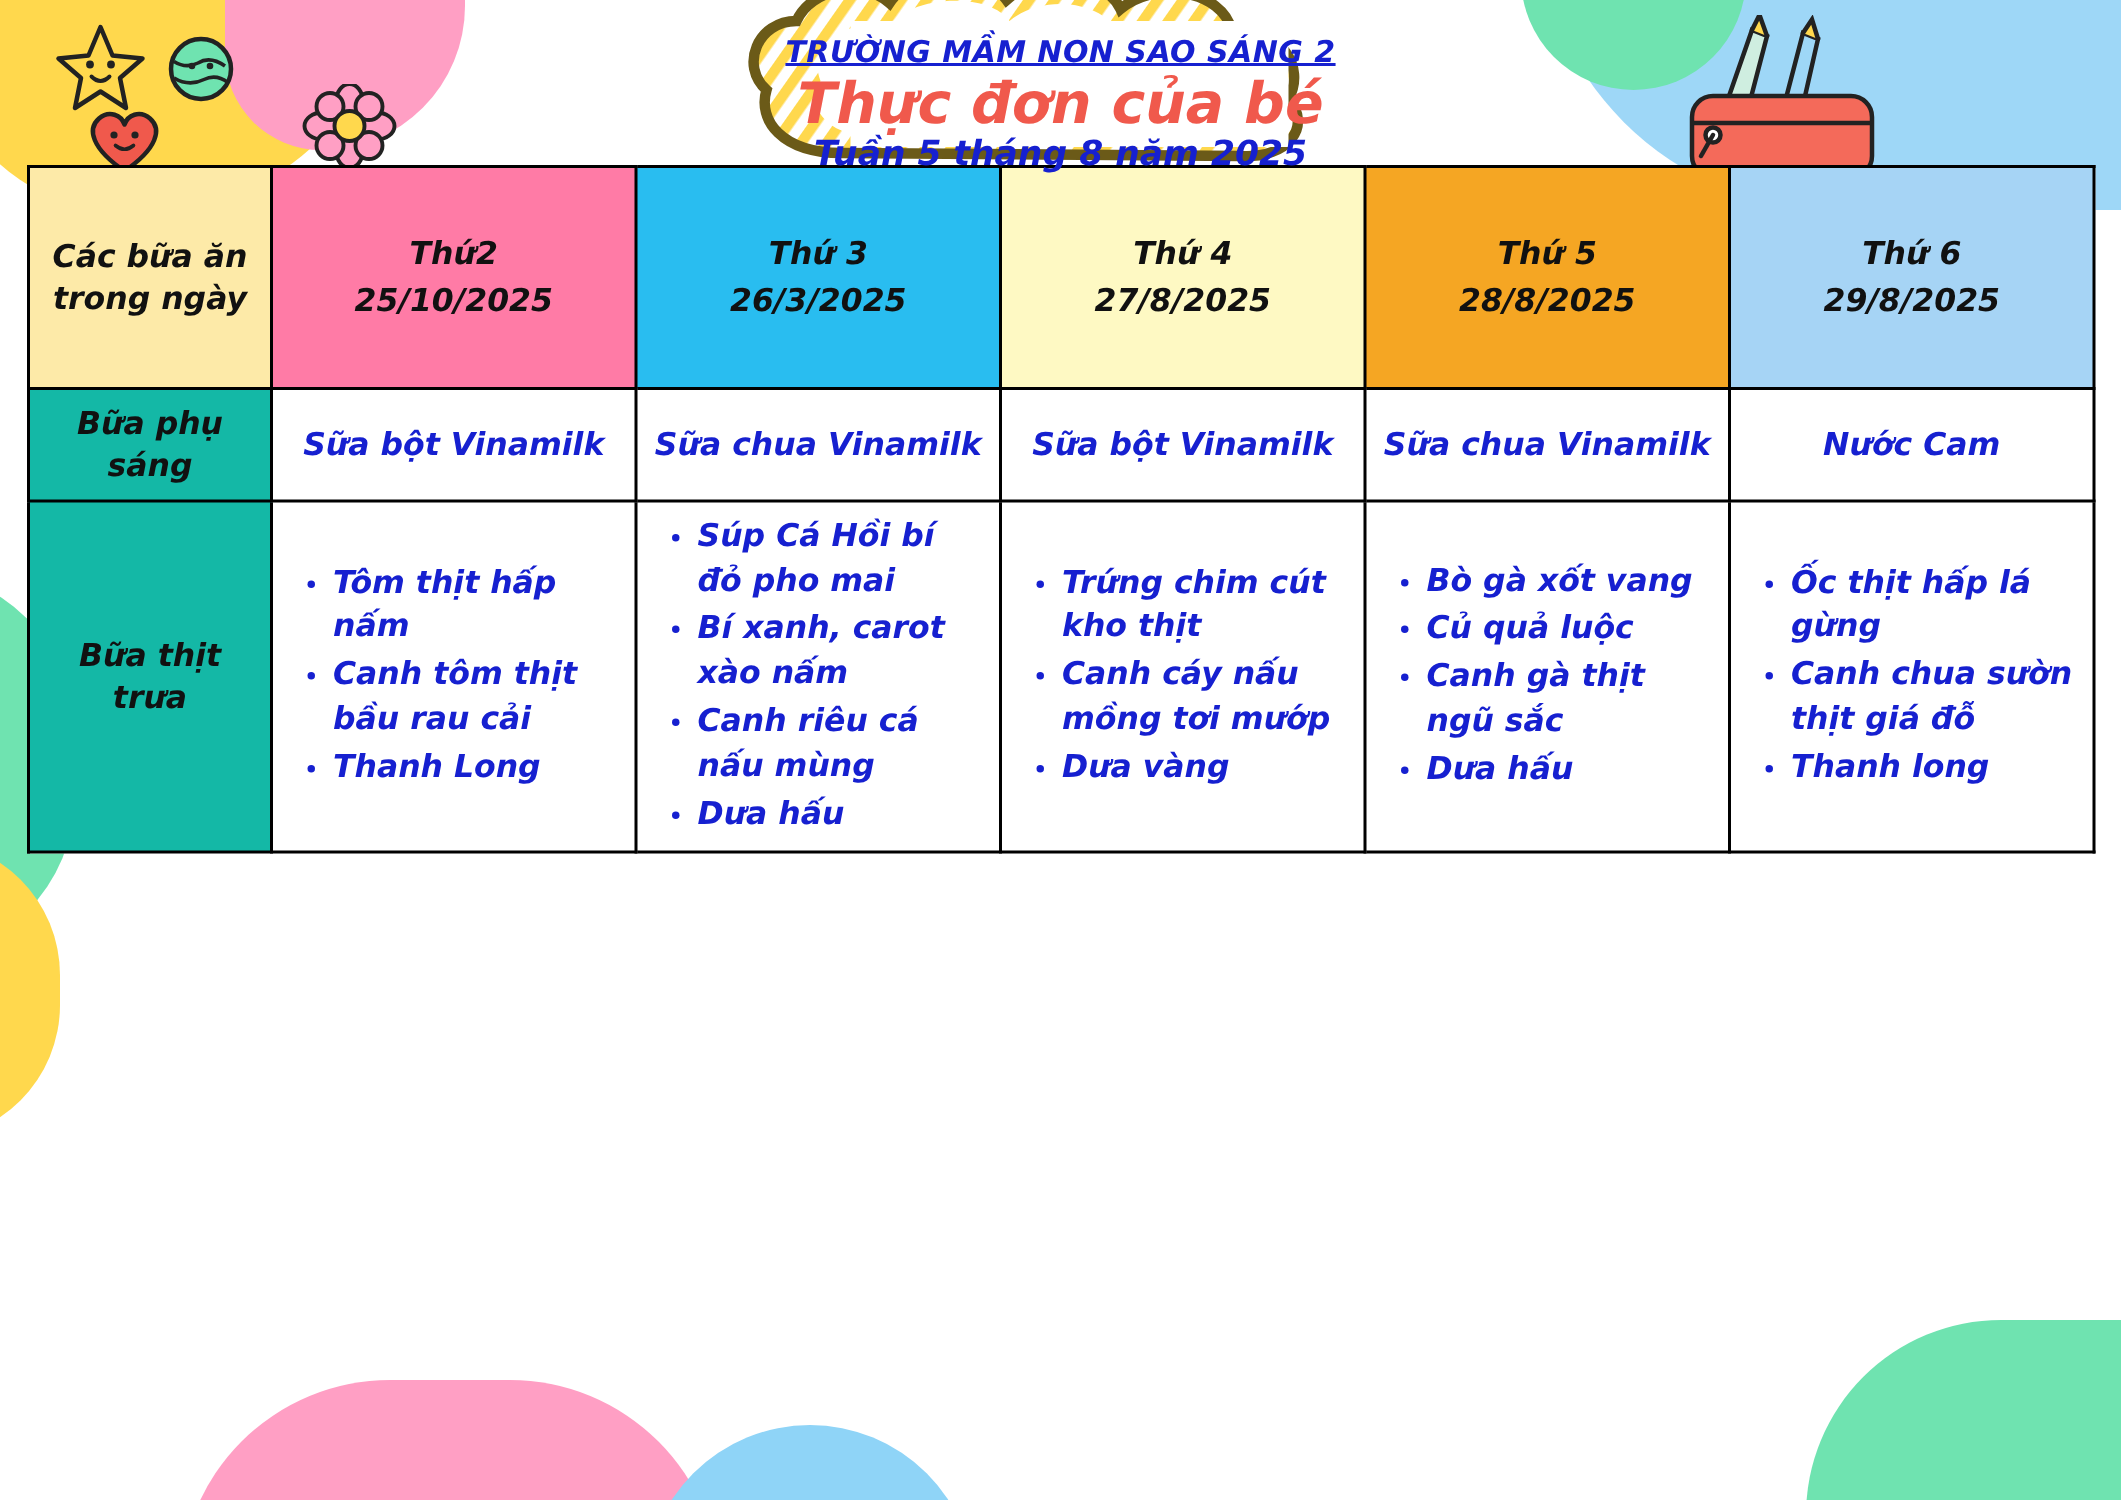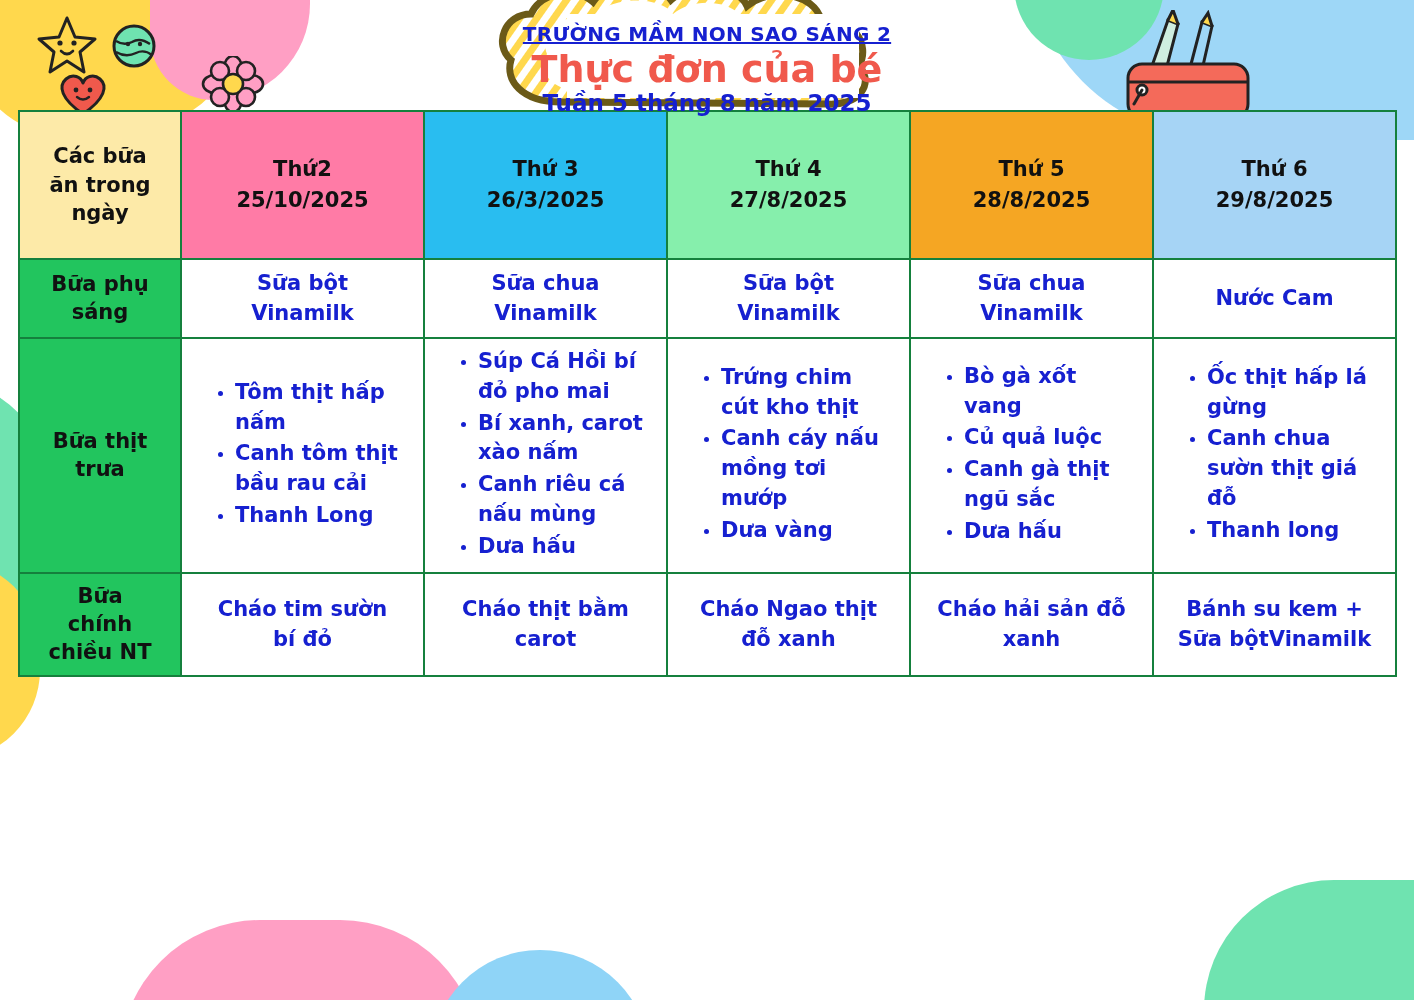--- a/index.html
+++ b/index.html
@@ -8,20 +8,21 @@
     width: 1414px; height: 1000px;
     overflow: hidden;
     font-family: "DejaVu Sans", sans-serif;
     background: #ffffff;
   }
   #page {
     position: relative;
     width: 1414px; height: 1000px;
     background: #ffffff;
     overflow: hidden;
+    font-style: italic;
   }
 
   
   .blob { position: absolute; z-index: 0; }
 
   .blob-yellow-tl {
     left: -40px; top: -60px;
     width: 300px; height: 200px;
     background: #ffd84d;
     border-radius: 0 0 160px 120px;
@@ -128,23 +129,23 @@
   table.menu {
     position: absolute;
     left: 18px; top: 110px;
     width: 1378px;
     border-collapse: collapse;
     z-index: 3;
     background: #fff;
     table-layout: fixed;
   }
   table.menu td, table.menu th {
-    border: 2px solid #15803d;
+    border: 2px solid #000000;
     vertical-align: middle;
-    padding: 8px 23px;
+    padding: 8px 10px;
   }
   col.c-label { width: 162px; }
   col.c-day { width: 243px; }
 
   .hdr-label {
     background: #fdeaa8;
     color: #111;
     font-weight: bold;
     font-size: 21px;
     text-align: center;
@@ -155,21 +156,21 @@
     color: #111;
     font-weight: bold;
     font-size: 21px;
     text-align: center;
     line-height: 1.5;
   }
   .hdr-day .d1 { display: block; }
   .hdr-day .d2 { display: block; }
 
   .row-label {
-    background: #22c55e;
+    background: #14b8a6;
     color: #111;
     font-weight: bold;
     font-size: 21px;
     text-align: center;
     line-height: 1.35;
   }
   .cell {
     color: #1620d0;
     font-weight: bold;
     font-size: 21px;
@@ -293,21 +294,21 @@
       <tr>
         <th class="hdr-label">Các bữa ăn trong ngày</th>
         <th class="hdr-day" style="background: rgb(255, 123, 166);">
           <span class="d1">Thứ2</span>
           <span class="d2">25/10/2025</span>
         </th>
         <th class="hdr-day" style="background: rgb(41, 189, 240);">
           <span class="d1">Thứ 3</span>
           <span class="d2">26/3/2025</span>
         </th>
-        <th class="hdr-day" style="background: #86efac;">
+        <th class="hdr-day" style="background: #fef9c3;">
           <span class="d1">Thứ 4</span>
           <span class="d2">27/8/2025</span>
         </th>
         <th class="hdr-day" style="background: rgb(245, 166, 35);">
           <span class="d1">Thứ 5</span>
           <span class="d2">28/8/2025</span>
         </th>
         <th class="hdr-day" style="background: rgb(166, 212, 245);">
           <span class="d1">Thứ 6</span>
           <span class="d2">29/8/2025</span>
@@ -356,24 +357,16 @@
             </ul>
           </td>
           <td class="cell">
             <ul>
               <li>Ốc thịt hấp lá gừng</li>
               <li>Canh chua sườn thịt giá đỗ</li>
               <li>Thanh long</li>
             </ul>
           </td>
         </tr>
-        <tr>
-          <td class="row-label">Bữa chính chiều NT</td>
-          <td class="cell">Cháo tim sườn bí đỏ</td>
-          <td class="cell">Cháo thịt bằm carot</td>
-          <td class="cell">Cháo Ngao thịt đỗ xanh</td>
-          <td class="cell">Cháo hải sản đỗ xanh</td>
-          <td class="cell">Bánh su kem + Sữa bộtVinamilk</td>
-        </tr>
       </tbody>
   </table>
 
 </div>
 
 </body></html>

